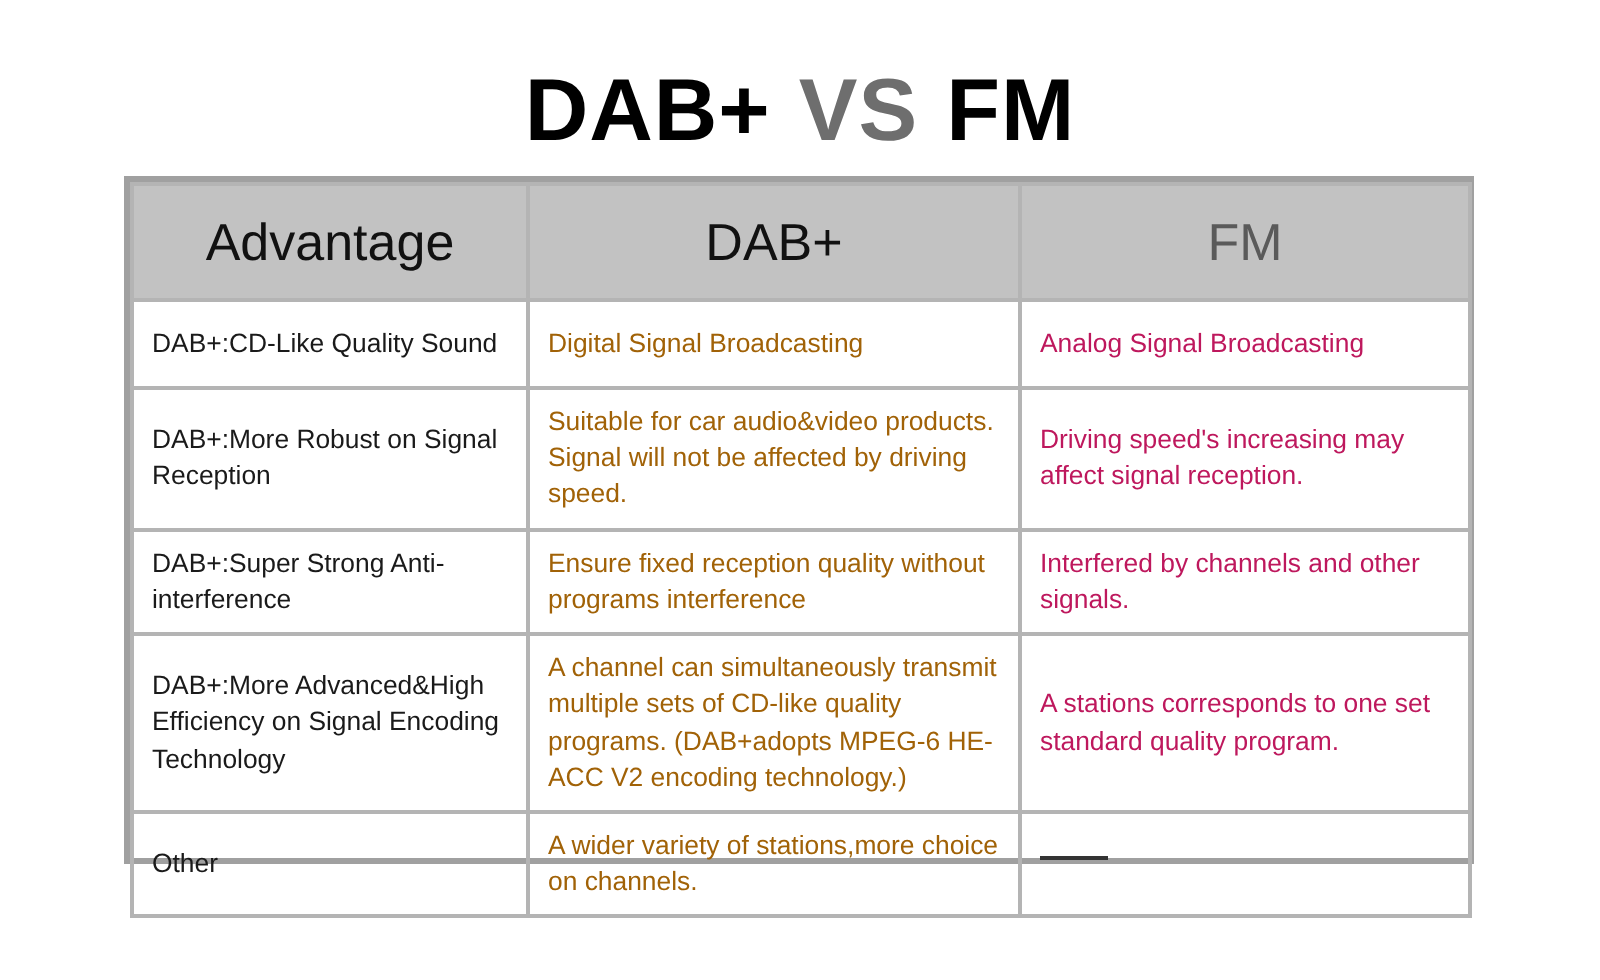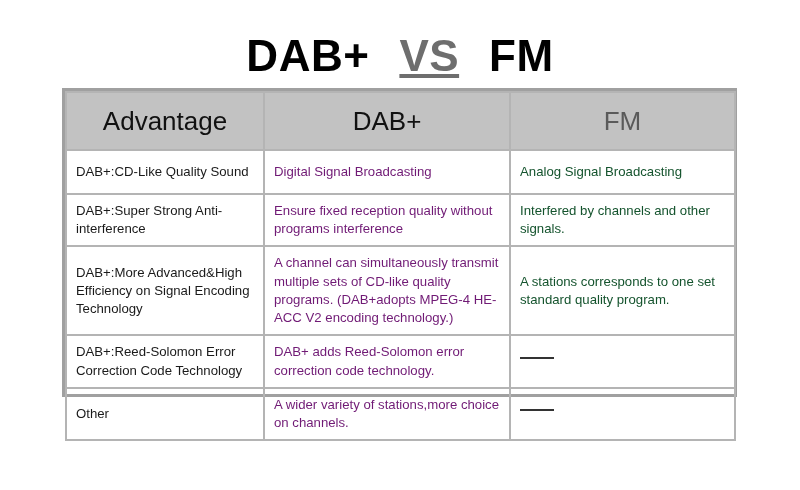--- a/index.html
+++ b/index.html
@@ -28,30 +28,30 @@
     width: 800px;
     text-align: center;
     font-size: 44px;
     font-weight: bold;
     letter-spacing: 0.5px;
     color: #000000;
     white-space: nowrap;
     line-height: 1;
   }
   .title .t-dab { color: #000000; }
-  .title .t-vs  { color: #6e6e6e; margin: 0 30px; text-decoration: underline; }
+  .title .t-vs  { color: #6e6e6e; margin: 0 14px; }
   .title .t-fm  { color: #000000; }
 
   
   .table-wrap {
     position: absolute;
     left: 62px;
     top: 88px;
     width: 675px;
-    height: 309px;
+    height: 344px;
     box-sizing: border-box;
     background: #ffffff;
     border: 3px solid #a0a0a0;
   }
   table.compare {
     width: 100%;
     height: 100%;
     border-collapse: collapse;
     table-layout: fixed;
   }
@@ -79,22 +79,22 @@
   th.h-dab       { color: #111111; }
   th.h-fm        { color: #5a5a5a; }
 
   
   tbody td {
     padding: 7px 9px;
     font-size: 13.2px;
     line-height: 1.38;
   }
   td.col-advantage { color: #1a1a1a; border-radius: 21px; }
-  td.col-dab       { color: #701a75; }
-  td.col-fm        { color: #14532d; }
+  td.col-dab       { color: #a16207; }
+  td.col-fm        { color: #be185d; }
 
   
   tr.r0 td { height: 44px; }
   tr.r1 td { height: 51px; }
   tr.r2 td { height: 45px; }
   tr.r3 td { height: 66px; }
   tr.r4 td { height: 45px; }
   tr.r5 td { height: 47px; }
 
   
@@ -136,36 +136,34 @@
           <th class="h-dab">DAB+</th>
           <th class="h-fm">FM</th>
         </tr>
       </thead>
       <tbody>
         <tr class="r0">
           <td class="col-advantage">DAB+:CD-Like Quality Sound</td>
           <td class="col-dab">Digital Signal Broadcasting</td>
           <td class="col-fm">Analog Signal Broadcasting</td>
         </tr>
+        <tr class="r1">
+          <td class="col-advantage">DAB+:More Robust on Signal Reception</td>
+          <td class="col-dab">Suitable for car audio&amp;video products. Signal will not be affected by driving speed.</td>
+          <td class="col-fm">Driving speed's increasing may affect signal reception.</td>
+        </tr>
         <tr class="r2">
           <td class="col-advantage">DAB+:Super Strong Anti-interference</td>
           <td class="col-dab">Ensure fixed reception quality without programs interference</td>
           <td class="col-fm">Interfered by channels and other signals.</td>
         </tr>
         <tr class="r3">
           <td class="col-advantage">DAB+:More Advanced&amp;High Efficiency on Signal Encoding Technology</td>
-          <td class="col-dab">A channel can simultaneously transmit multiple sets of CD-like quality programs. (DAB+adopts MPEG-4 HE-ACC V2 encoding technology.)</td>
+          <td class="col-dab">A channel can simultaneously transmit multiple sets of CD-like quality programs. (DAB+adopts MPEG-6 HE-ACC V2 encoding technology.)</td>
           <td class="col-fm">A stations corresponds to one set standard quality program.</td>
-        </tr>
-        <tr class="r4">
-          <td class="col-advantage">DAB+:Reed-Solomon Error Correction Code Technology</td>
-          <td class="col-dab">DAB+ adds Reed-Solomon error correction code technology.</td>
-          <td class="col-fm fm-dash-cell">
-            <span class="fm-dash-inner"><span class="dash-mark"></span></span>
-          </td>
         </tr>
         <tr class="r5">
           <td class="col-advantage">Other</td>
           <td class="col-dab">A wider variety of stations,more choice on channels.</td>
           <td class="col-fm fm-dash-cell">
             <span class="fm-dash-inner"><span class="dash-mark"></span></span>
           </td>
         </tr>
       </tbody>
     </table>

